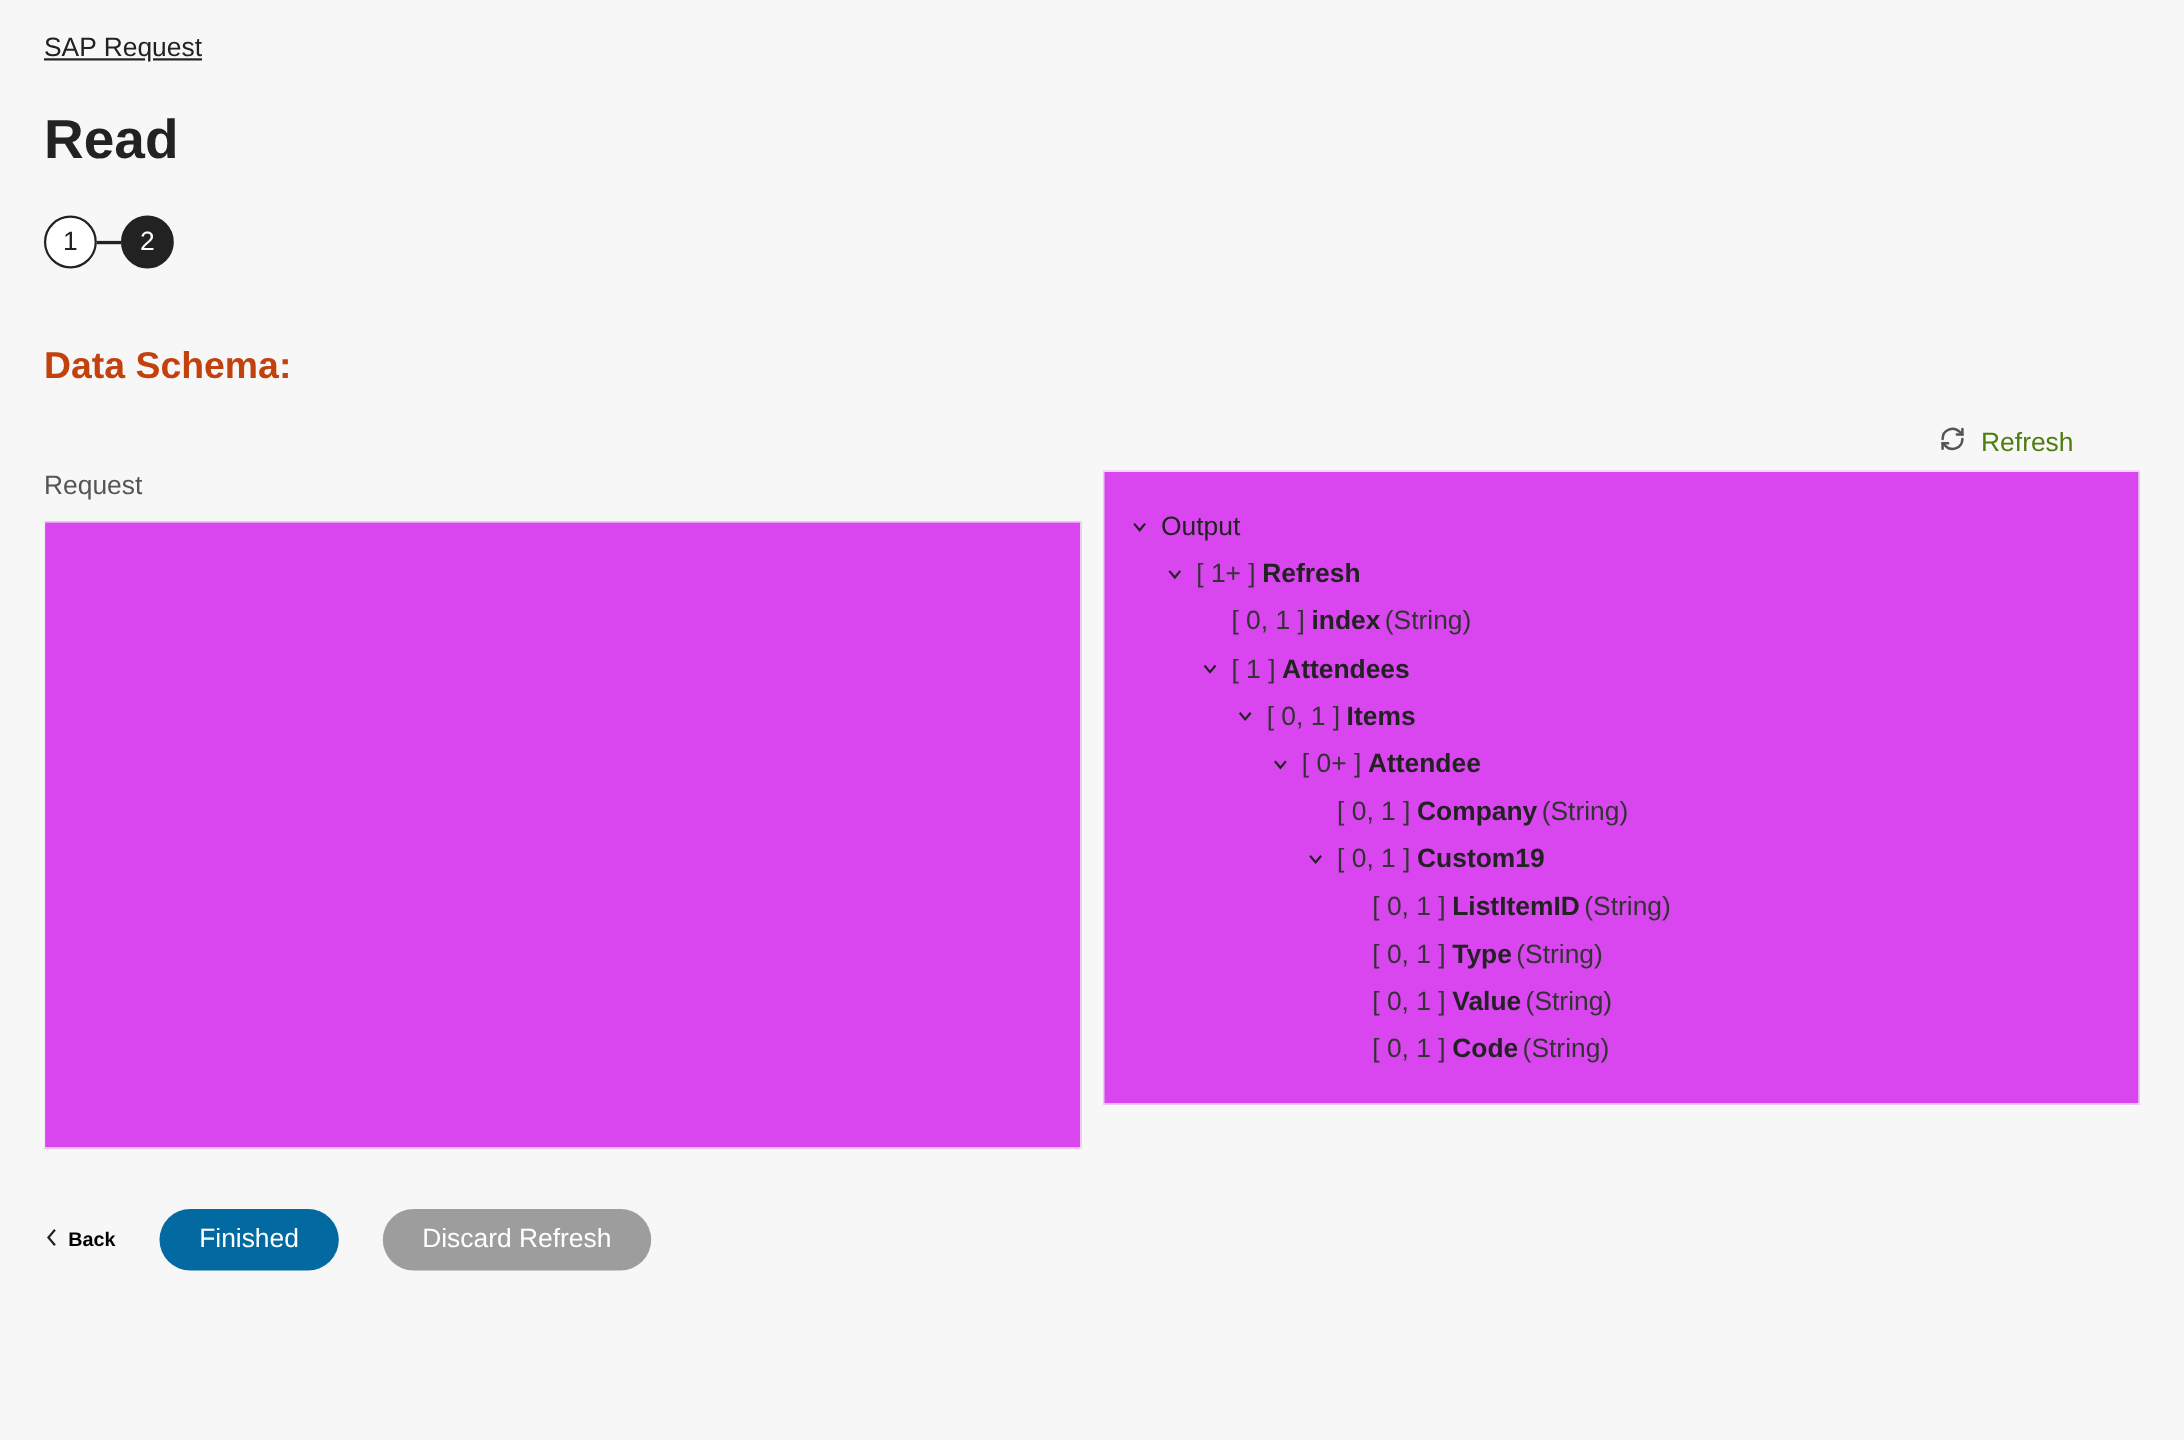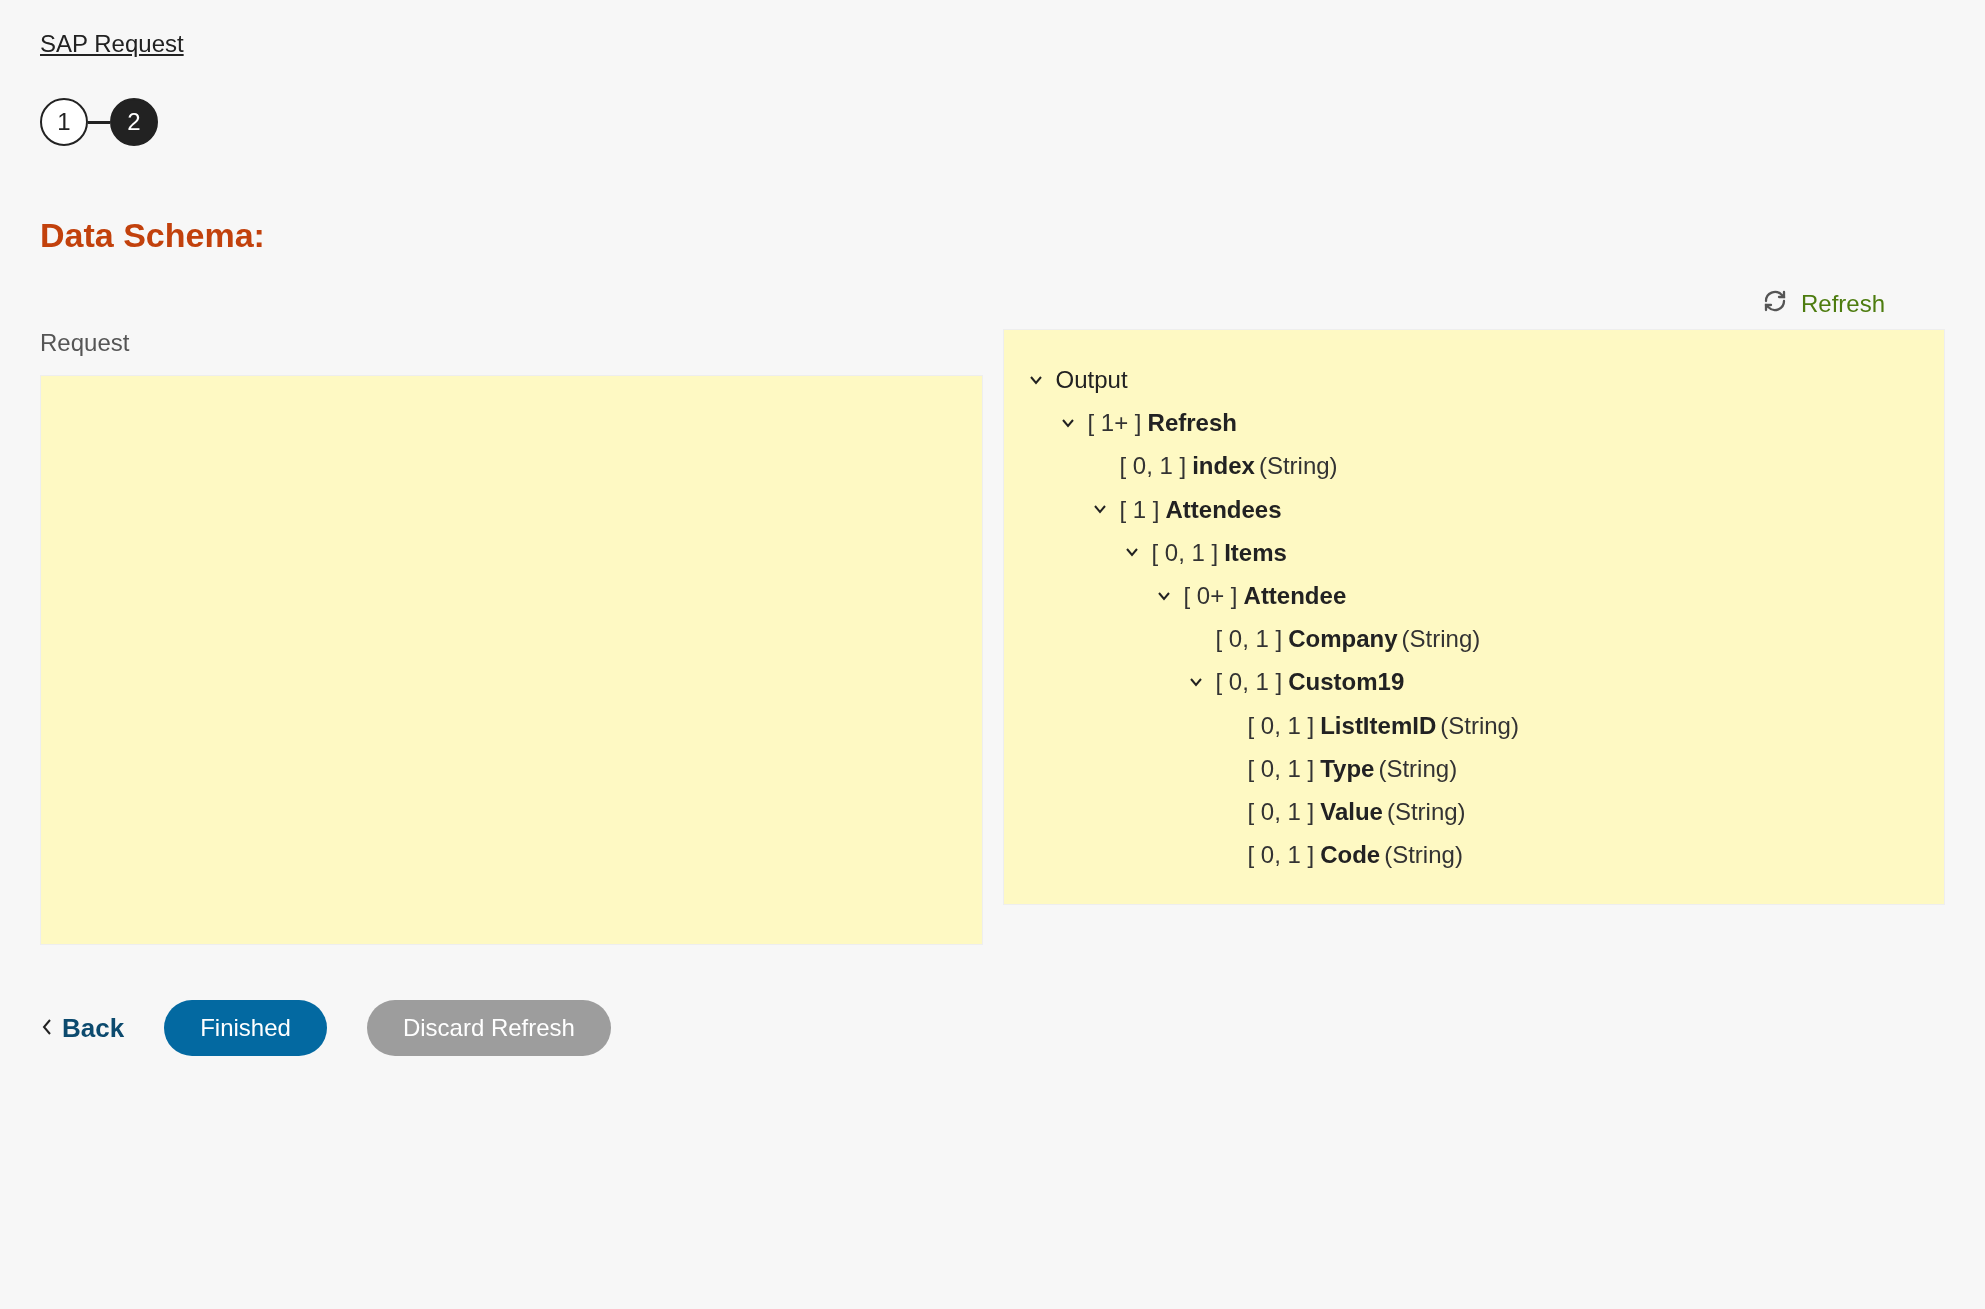--- a/index.html
+++ b/index.html
@@ -86,21 +86,21 @@
   }
   .col {
     flex: 1;
   }
   .col-header {
     font-size: 24px;
     color: #555;
     margin-bottom: 18px;
   }
   .panel {
-    background: #fef9c3;
+    background: #d946ef;
     border: 1px solid #eee;
     min-height: 570px;
     padding: 28px 20px;
     font-size: 24px;
   }
   .tree-row {
     display: flex;
     align-items: center;
     line-height: 1.8;
     white-space: nowrap;
@@ -132,23 +132,23 @@
   }
   .footer {
     display: flex;
     align-items: center;
     gap: 40px;
   }
   .back-btn {
     display: flex;
     align-items: center;
     gap: 8px;
-    font-size: 26px;
+    font-size: 18px;
     font-weight: 600;
-    color: #0c4a6e;
+    color: #000000;
     cursor: pointer;
   }
   .btn {
     border: none;
     border-radius: 30px;
     padding: 14px 36px;
     font-size: 24px;
     font-weight: 500;
     cursor: pointer;
   }
@@ -161,20 +161,21 @@
     color: #fff;
   }
 </style>
 </head>
 <body>
 
 <div class="page">
 
   <a class="breadcrumb">SAP Request</a>
 
+  <h1 class="page-title">Read</h1>
 
   <div class="stepper">
     <div class="step inactive">1</div>
     <div class="step-connector"></div>
     <div class="step active">2</div>
   </div>
 
   <h2 class="section-title">Data Schema:</h2>
 
   <div class="refresh-row">

